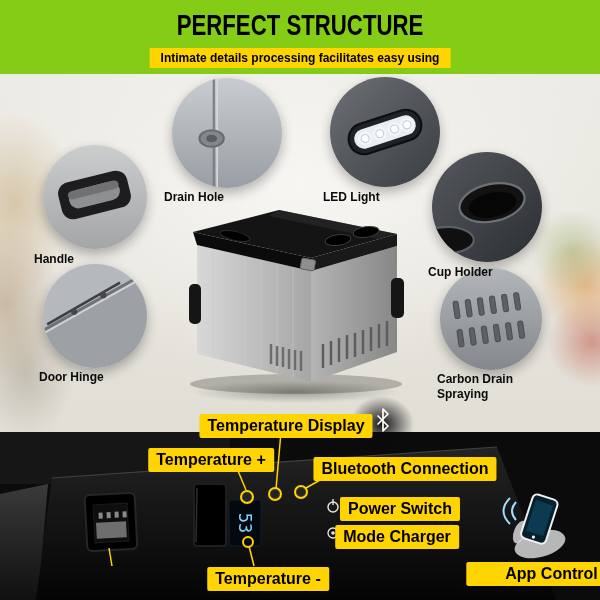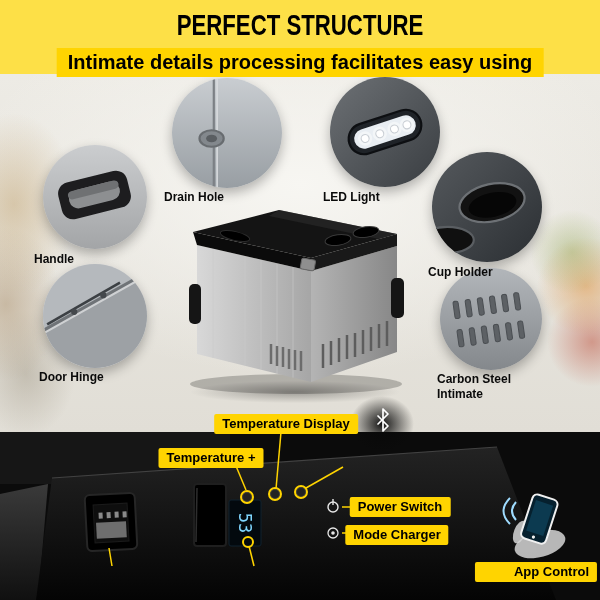--- a/index.html
+++ b/index.html
@@ -1,23 +1,23 @@
 <!DOCTYPE html>
 <html><head>
 <meta charset="utf-8">
 <style>
   * { margin:0; padding:0; box-sizing:border-box; }
   html,body { background:#ffffff; font-family:"Liberation Sans", sans-serif; }
-  .stage { position:relative; width:600px; height:600px; background:#fde047; overflow:hidden; }
+  .stage { position:relative; width:600px; height:600px; background:#84cc16; overflow:hidden; }
 
   .title { position:absolute; top:8px; left:0; width:600px; text-align:center;
            font-size:30px; font-weight:bold; color:#000; letter-spacing:0;
            transform:scaleX(0.74); transform-origin:center; white-space:nowrap; }
   .banner { position:absolute; top:48px; left:50%; transform:translateX(-50%);
-            background:#ffd400; color:#000; font-size:20px; font-weight:bold;
+            background:#ffd400; color:#000; font-size:12px; font-weight:bold;
             padding:3px 11px; white-space:nowrap; z-index:3; }
 
   .scene { position:absolute; top:74px; left:0; width:600px; height:358px; z-index:1;
     background:
       radial-gradient(150px 16px at 295px 318px, rgba(0,0,0,0.30), rgba(0,0,0,0) 70%),
       radial-gradient(60px 60px at 572px 178px, rgba(150,170,90,0.45), rgba(0,0,0,0) 70%),
       radial-gradient(70px 70px at 586px 212px, rgba(225,150,70,0.55), rgba(0,0,0,0) 70%),
       radial-gradient(64px 64px at 592px 268px, rgba(190,80,60,0.50), rgba(0,0,0,0) 70%),
       radial-gradient(90px 130px at 14px 130px, rgba(195,165,115,0.50), rgba(0,0,0,0) 70%),
       radial-gradient(80px 110px at 6px 230px, rgba(165,135,95,0.45), rgba(0,0,0,0) 70%),
@@ -41,21 +41,21 @@
   .fridge { position:absolute; left:183px; top:186px; width:226px; height:210px; z-index:2; }
 
   .panel-photo { position:absolute; left:0; top:432px; width:600px; height:168px;
                  background:#0a0a0a; z-index:1; }
   .panel-photo svg { display:block; width:600px; height:168px; }
 
   .overlay { position:absolute; left:0; top:0; width:600px; height:600px;
              z-index:5; pointer-events:none; }
 
   .chip { position:absolute; transform:translateX(-50%); background:#ffd400; color:#000;
-          font-size:13px; font-weight:bold; padding:3px 8px; white-space:nowrap;
+          font-size:16px; font-weight:bold; padding:3px 8px; white-space:nowrap;
           border-radius:2px; z-index:6; line-height:1.1; }
 
   .bt-halo { position:absolute; left:350px; top:396px; width:64px; height:56px;
              border-radius:50%; z-index:4;
              background:radial-gradient(closest-side, rgba(8,8,8,0.95), rgba(8,8,8,0)); }
   .bt-icon { position:absolute; left:374px; top:406px; width:18px; height:28px; z-index:5; }
 
   .phone { position:absolute; left:500px; top:490px; width:80px; height:72px; z-index:4; }
 </style>
 </head>
@@ -178,21 +178,21 @@
           <rect x="76" y="56" width="5" height="17" rx="2"></rect>
       </g>
     </svg>
   </div>
 
   <div class="flabel" style="left:164px; top:190px; width:120px;">Drain Hole</div>
   <div class="flabel" style="left:323px; top:190px; width:120px;">LED Light</div>
   <div class="flabel" style="left:34px; top:252px; width:120px;">Handle</div>
   <div class="flabel" style="left:39px; top:370px; width:120px;">Door Hinge</div>
   <div class="flabel" style="left:428px; top:265px; width:120px;">Cup Holder</div>
-  <div class="flabel" style="left:437px; top:372px; width:104px;">Carbon Steel Intimate</div>
+  <div class="flabel" style="left:437px; top:372px; width:104px;">Carbon Drain Spraying</div>
 
   <svg class="fridge" viewBox="0 0 226 210">
     <defs>
       <linearGradient id="gFront" x1="0" y1="0" x2="1" y2="0">
         <stop offset="0" stop-color="#d8d8d8"></stop>
           <stop offset="1" stop-color="#a6a6a6"></stop>
         </linearGradient>
       <linearGradient id="gSide" x1="0" y1="0" x2="1" y2="0">
         <stop offset="0" stop-color="#b4b4b4"></stop>
           <stop offset="1" stop-color="#878787"></stop>
@@ -322,17 +322,19 @@
       <line x1="306" y1="488" x2="343" y2="467"></line>
       <line x1="342" y1="507" x2="354" y2="507"></line>
       <line x1="342" y1="533" x2="352" y2="533"></line>
       <line x1="112" y1="566" x2="109" y2="548"></line>
       <line x1="254" y1="566" x2="249" y2="546"></line>
     </g>
   </svg>
 
   <div class="chip" style="left:286px; top:414px;">Temperature Display</div>
   <div class="chip" style="left:211px; top:448px;">Temperature +</div>
+  <div class="chip" style="left:405px; top:457px;">Bluetooth Connection</div>
   <div class="chip" style="left:400px; top:497px;">Power Switch</div>
   <div class="chip" style="left:397px; top:525px;">Mode Charger</div>
+  <div class="chip" style="left:268px; top:567px;">Temperature -</div>
   <div class="chip" style="left:536px; top:562px;padding-left:39px;">App Control</div>
 
 </div>
 
 </body></html>

